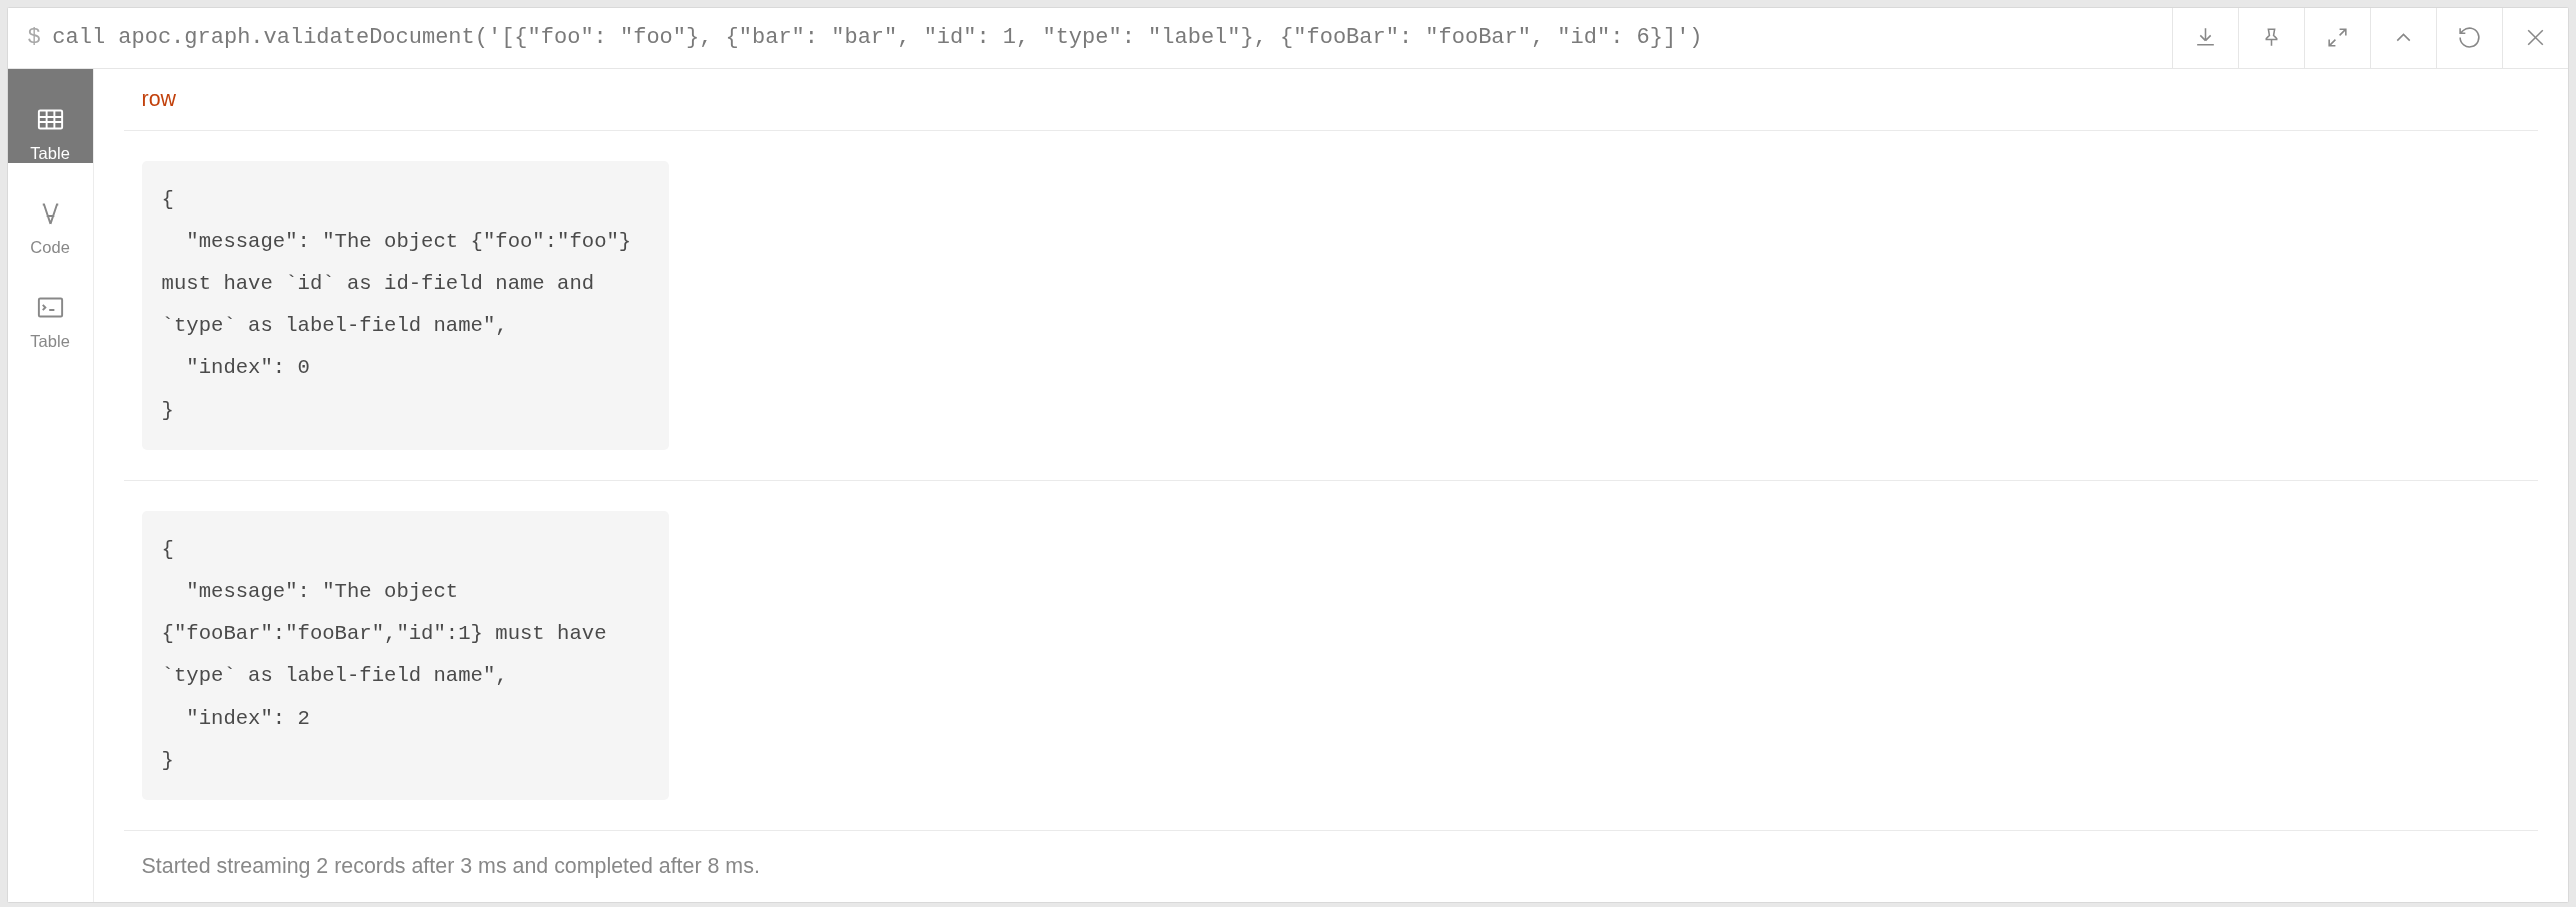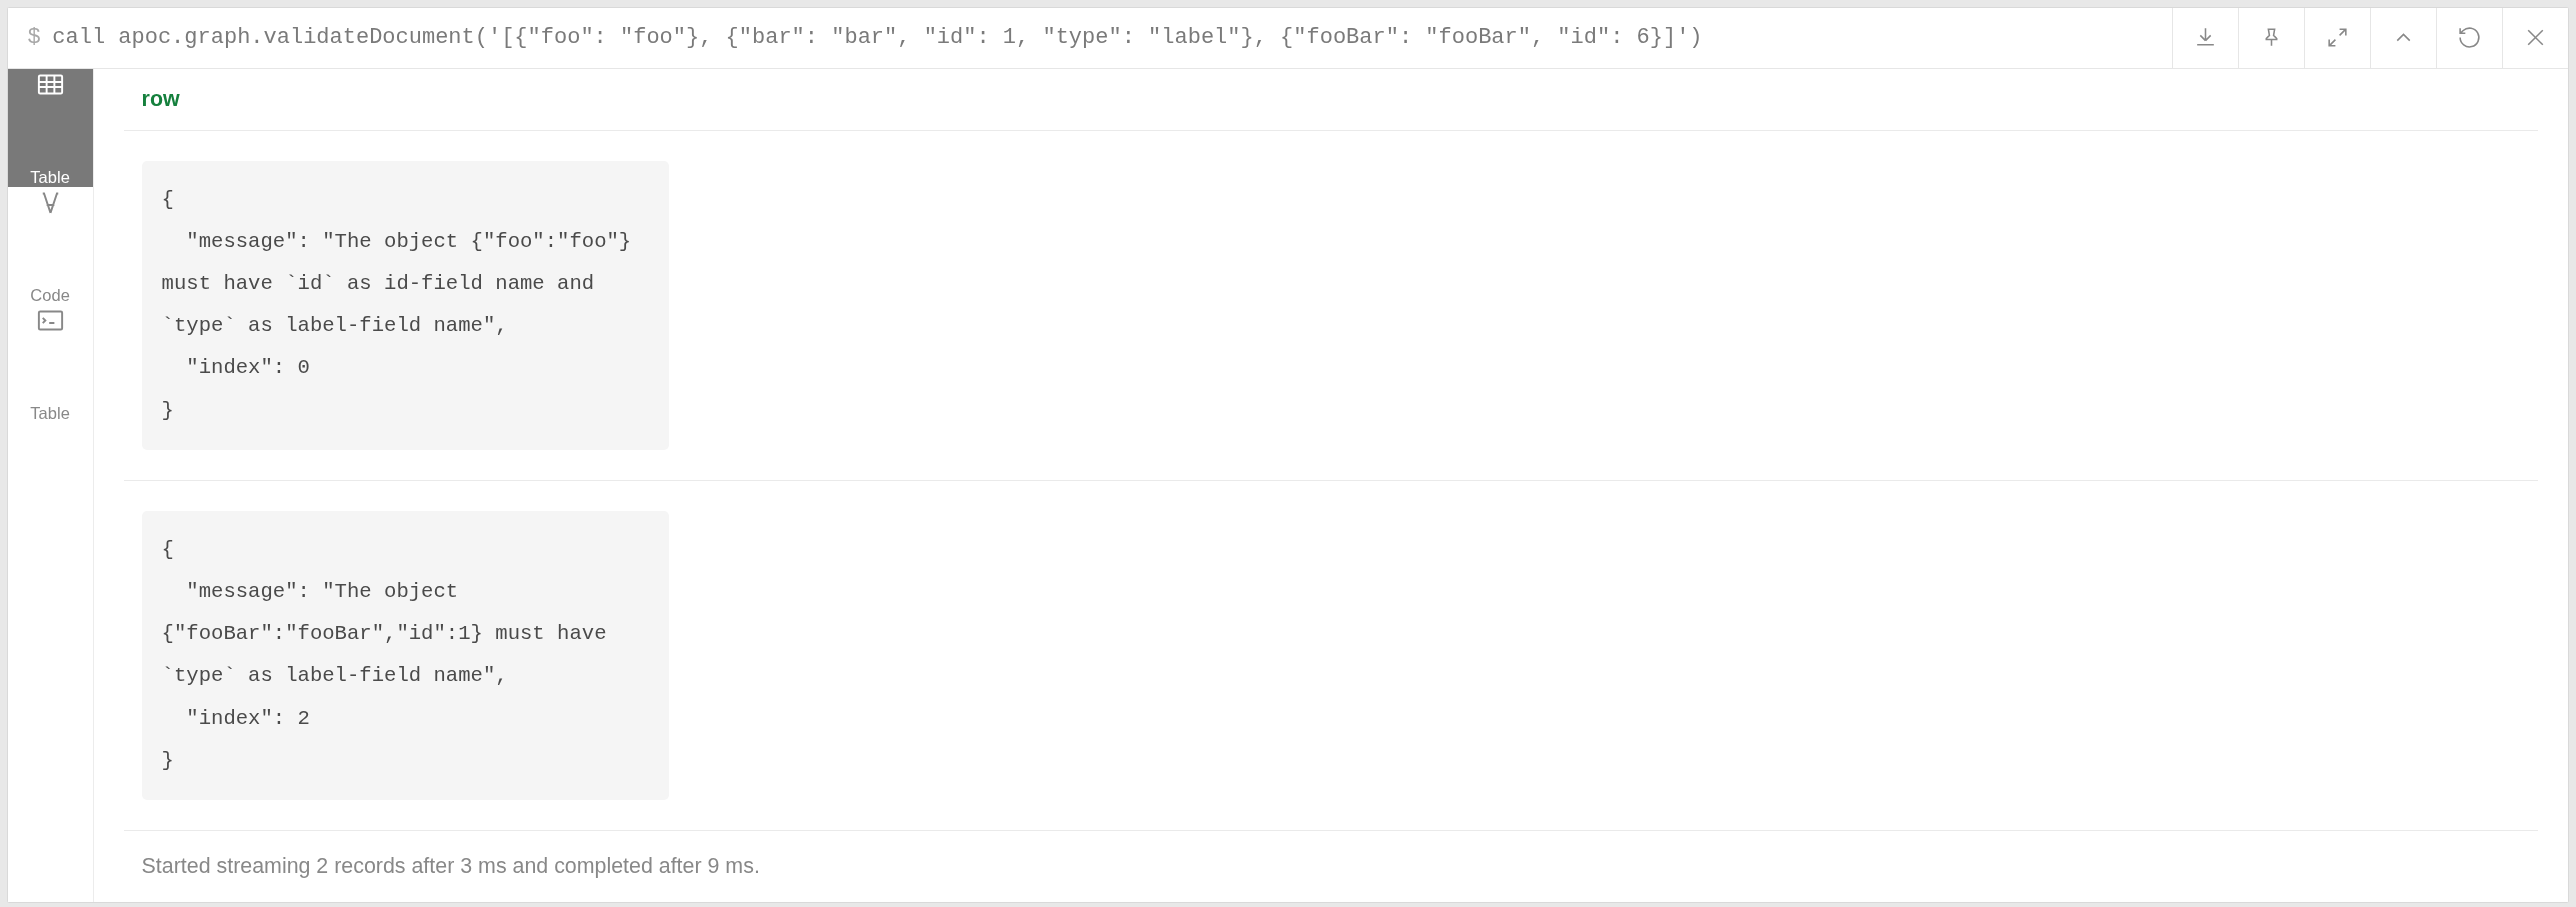--- a/index.html
+++ b/index.html
@@ -67,22 +67,22 @@
       width: 86px;
       background: #fff;
       border-right: 0.8px solid #ececec;
       display: flex;
       flex-direction: column;
     }
     .sidebar-tab {
       display: flex;
       flex-direction: column;
       align-items: center;
-      justify-content: space-between;
-      height: 118px;
+      justify-content: flex-end;
+      height: 94px;
       color: #888;
       cursor: pointer;
       gap: 8.2px;
     }
     .sidebar-tab.active {
       background: #797979;
       color: #fff;
     }
     .sidebar-tab svg {
       width: 31px;
@@ -94,23 +94,23 @@
     .sidebar-tab-label {
       font-size: 16.5px;
     }
     .content {
       flex: 1;
       display: flex;
       flex-direction: column;
       padding: 0 30px 0 30px;
     }
     .col-header {
-      font-weight: 700;
+      font-weight: 400;
       font-size: 21.4px;
-      color: #15803d;
+      color: #c2410c;
       padding: 18px 18px;
       border-bottom: 0.8px solid #eaeaea;
     }
     .row-cell {
       padding: 30px 18px;
       border-bottom: 0.8px solid #eaeaea;
     }
     .code-block {
       background: #f5f5f5;
       border-radius: 5px;
@@ -207,17 +207,17 @@
 }</div>
       </div>
 
       <div class="row-cell">
         <div class="code-block">{
   "message": "The object {"fooBar":"fooBar","id":1} must have `type` as label-field name",
   "index": 2
 }</div>
       </div>
 
-      <div class="footer">Started streaming 2 records after 3 ms and completed after 9 ms.</div>
+      <div class="footer">Started streaming 2 records after 3 ms and completed after 8 ms.</div>
     </div>
   </div>
 </div>
 
 
 </body></html>

